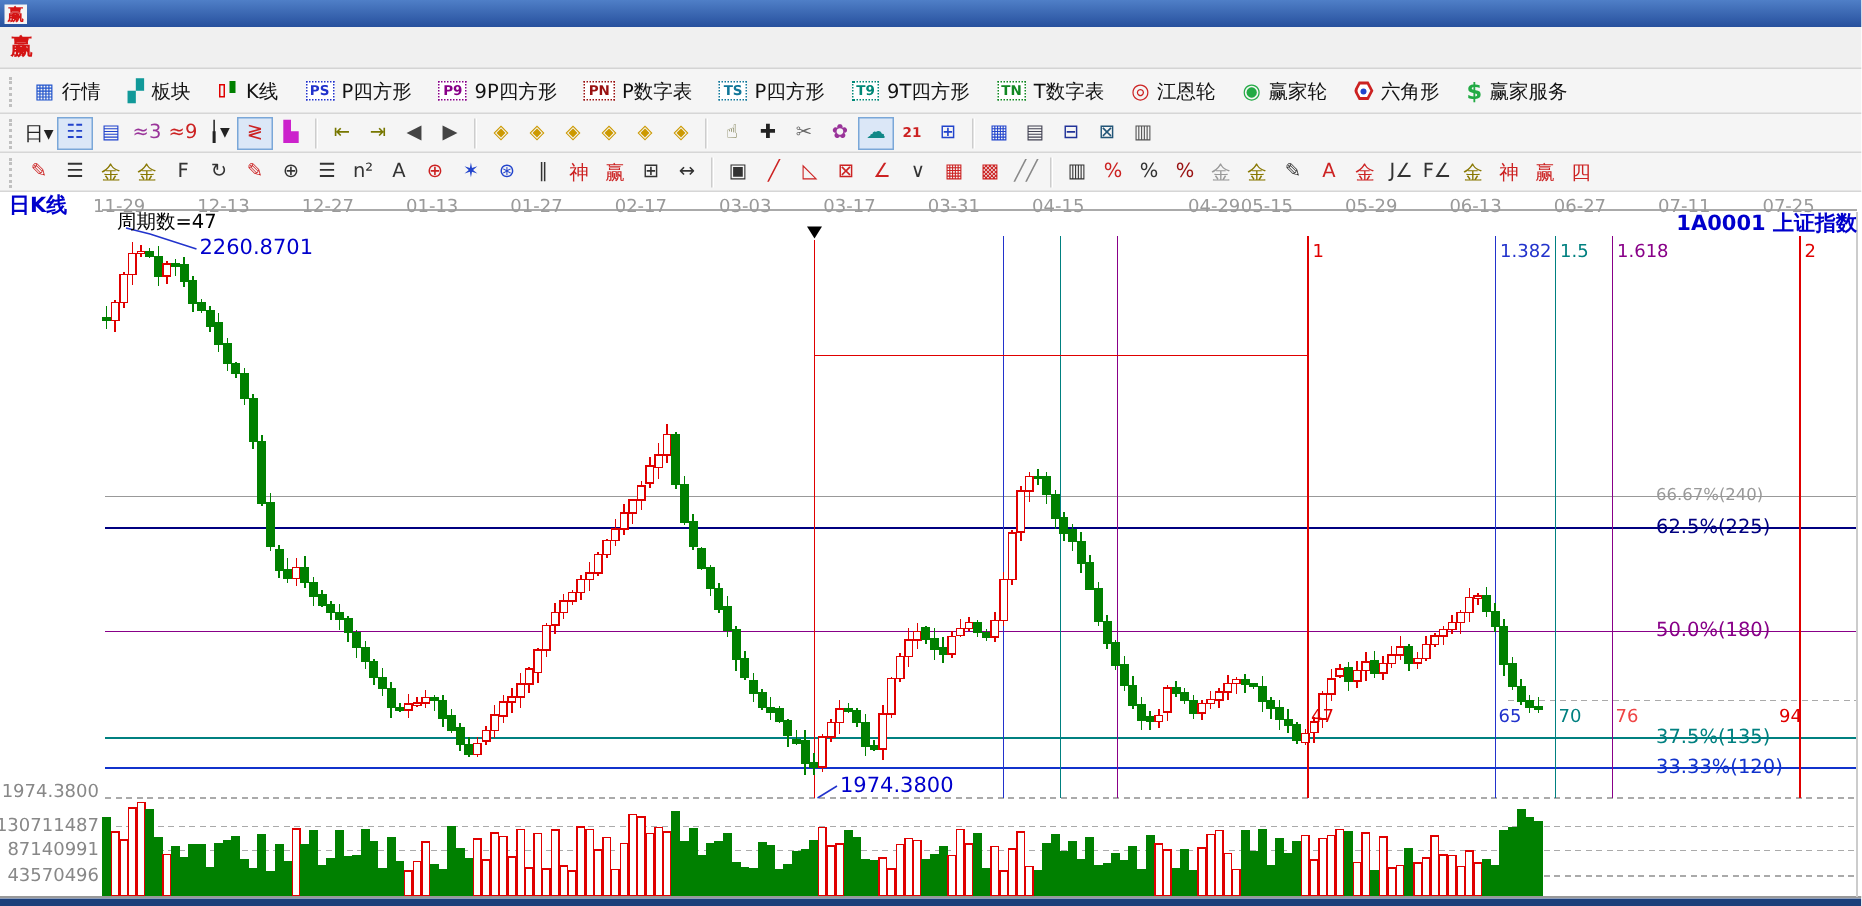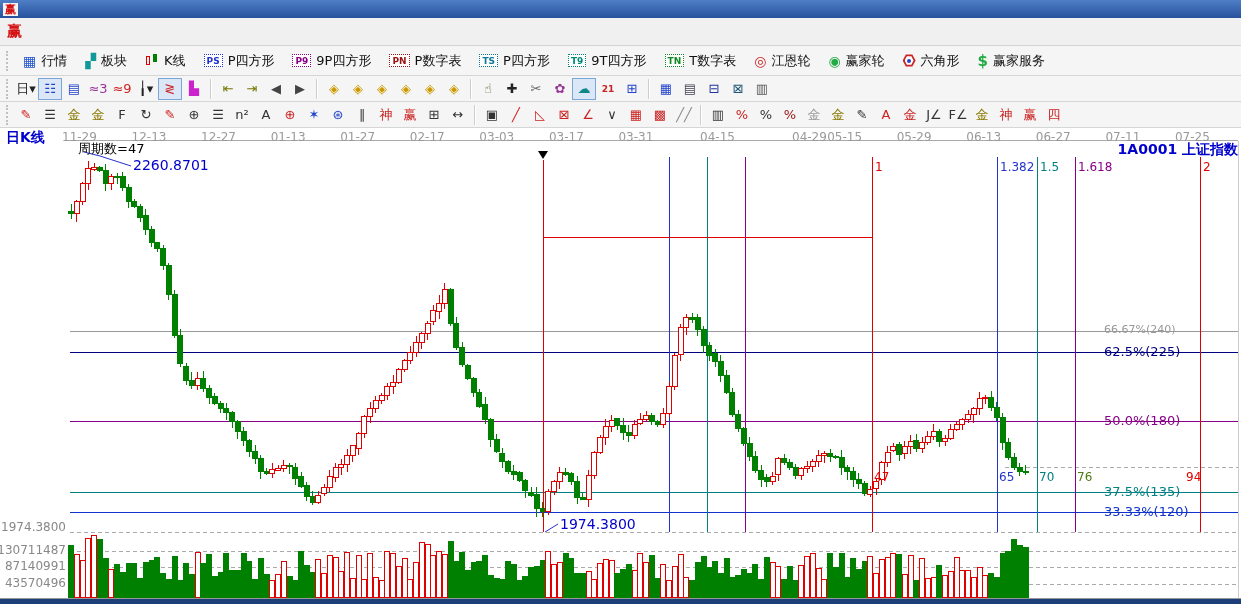--- a/index.html
+++ b/index.html
@@ -738,21 +738,21 @@
     <div id="chart-labels">
         <div class="dlabel" style="left: 62px;">11-29</div>
         <div class="dlabel" style="left: 131.56px;">12-13</div>
         <div class="dlabel" style="left: 201.12px;">12-27</div>
         <div class="dlabel" style="left: 270.68px;">01-13</div>
         <div class="dlabel" style="left: 340.24px;">01-27</div>
         <div class="dlabel" style="left: 409.8px;">02-17</div>
         <div class="dlabel" style="left: 479.36px;">03-03</div>
         <div class="dlabel" style="left: 548.92px;">03-17</div>
         <div class="dlabel" style="left: 618.48px;">03-31</div>
-        <div class="dlabel" style="left: 688.04px; margin-left: 12px;">04-15</div>
+        <div class="dlabel" style="left: 688.04px;">04-15</div>
         <div class="dlabel" style="left: 792px;">04-29</div>
         <div class="dlabel" style="left: 827.16px;">05-15</div>
         <div class="dlabel" style="left: 896.72px;">05-29</div>
         <div class="dlabel" style="left: 966.28px;">06-13</div>
         <div class="dlabel" style="left: 1035.84px;">06-27</div>
         <div class="dlabel" style="left: 1105.4px;">07-11</div>
         <div class="dlabel" style="left: 1174.96px;">07-25</div>
         <div class="clabel" style="color: rgb(0, 0, 204); top: 2px; left: 6px; font-weight: bold; font-size: 14px;">日K线</div>
         <div class="clabel" style="color: rgb(0, 0, 204); top: 14px; right: 3px; font-weight: bold; font-size: 14px;">1A0001  上证指数</div>
         <div class="clabel" style="color: rgb(0, 0, 0); top: 14px; left: 78px; font-size: 13px;">周期数=47</div>
@@ -767,18 +767,18 @@
         <div class="clabel" style="color: rgb(136, 0, 136); top: 286px; left: 1104px; font-size: 13px;">50.0%(180)</div>
         <div class="clabel" style="color: rgb(0, 128, 128); top: 357px; left: 1104px; font-size: 13px;">37.5%(135)</div>
         <div class="clabel" style="color: rgb(17, 51, 204); top: 377px; left: 1104px; font-size: 13px;">33.33%(120)</div>
         <div class="clabel" style="color: rgb(224, 0, 0); top: 33px; left: 875px; font-size: 12px;">1</div>
         <div class="clabel" style="color: rgb(224, 0, 0); top: 343px; left: 874px; font-size: 12px;">47</div>
         <div class="clabel" style="color: rgb(34, 51, 204); top: 33px; left: 1000px; font-size: 12px;">1.382</div>
         <div class="clabel" style="color: rgb(34, 51, 204); top: 343px; left: 999px; font-size: 12px;">65</div>
         <div class="clabel" style="color: rgb(0, 128, 128); top: 33px; left: 1040px; font-size: 12px;">1.5</div>
         <div class="clabel" style="color: rgb(0, 128, 128); top: 343px; left: 1039px; font-size: 12px;">70</div>
         <div class="clabel" style="color: rgb(136, 0, 136); top: 33px; left: 1078px; font-size: 12px; text-align: right;">1.618</div>
-        <div class="clabel" style="color: #4d7c0f; top: 343px; left: 1077px; font-size: 12px;">76</div>
+        <div class="clabel" style="color: #ef4444; top: 343px; left: 1077px; font-size: 12px;">76</div>
         <div class="clabel" style="color: rgb(224, 0, 0); top: 33px; left: 1203px; font-size: 12px;">2</div>
         <div class="clabel" style="color: rgb(224, 0, 0); top: 343px; left: 1186px; font-size: 12px;">94</div>
       </div>
   </div>
 </div>
 
 </body></html>

